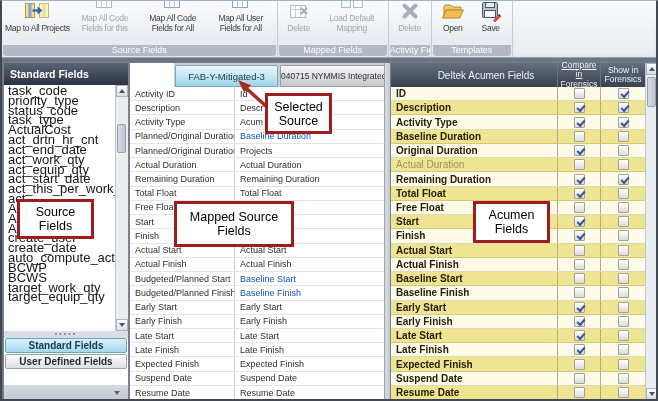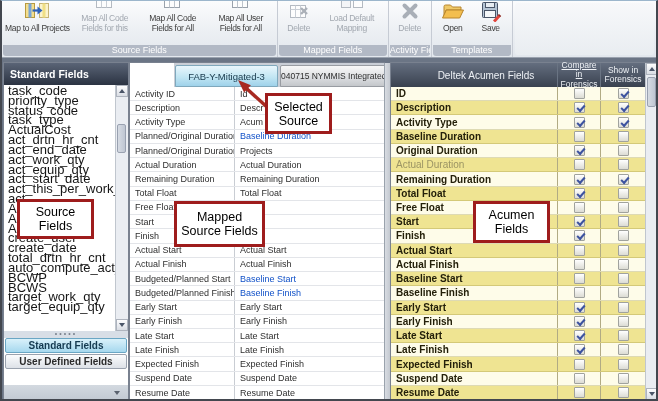--- a/index.html
+++ b/index.html
@@ -83,21 +83,21 @@
   .cb { position:relative; width:11px; height:11px; background:linear-gradient(#FFFFFF,#DCDCD4); border:1px solid #A0A29E; border-radius:1px; }
   .cb.checked::after { content:""; position:absolute; left:2px; top:2px; width:6px; height:3px;
                        border-left:2px solid #3D53A0; border-bottom:2px solid #3D53A0; transform:rotate(-48deg); }
   .ac-scroll { position:absolute; right:0; top:0; width:13px; height:337px; background:#EAEDF2; border-left:1px solid #C0C6CE; }
 
   
   .anno { position:absolute; background:#FFFFFF; border:3px solid #9E1C1C; display:flex; align-items:center; justify-content:center;
           text-align:center; font-size:12.5px; line-height:14px; color:#000; z-index:40; }
   #anno-selected { left:263px; top:92px;  width:67px; height:41px; }
   #anno-source   { left:15px;  top:198px; width:77px; height:40px; }
-  #anno-mapped   { left:172px; top:200px; width:91px; height:46px; }
+  #anno-mapped   { left:172px; top:200px; width:120px; height:46px; }
   #anno-acumen   { left:471px; top:200px; width:77px; height:42px; }
   .arrow-layer { position:absolute; left:0; top:0; width:658px; height:401px; z-index:39; pointer-events:none; }
 
   .chev { position:absolute; width:0; height:0; border-left:3.5px solid transparent; border-right:3.5px solid transparent; border-top:4px solid #5A626E; }
 </style>
 </head>
 <body>
 
 <div class="window">
 
@@ -227,21 +227,20 @@
         <div class="lp-item">act_work_qty</div>
         <div class="lp-item">act_equip_qty</div>
         <div class="lp-item">act_start_date</div>
         <div class="lp-item">act_this_per_work_qty</div>
         <div class="lp-item">act</div>
         <div class="lp-item">APA</div>
         <div class="lp-item">APA</div>
         <div class="lp-item">AC</div>
         <div class="lp-item">create_user</div>
         <div class="lp-item">create_date</div>
-        <div class="lp-item">total_drtn_hr_cnt</div>
         <div class="lp-item">auto_compute_act_flag</div>
         <div class="lp-item">BCWP</div>
         <div class="lp-item">BCWS</div>
         <div class="lp-item">target_work_qty</div>
         <div class="lp-item">target_equip_qty</div>
       </div>
     <div class="lp-scroll">
       <div class="sb-arrow up">
           <span class="tri-up"></span>
         </div>

